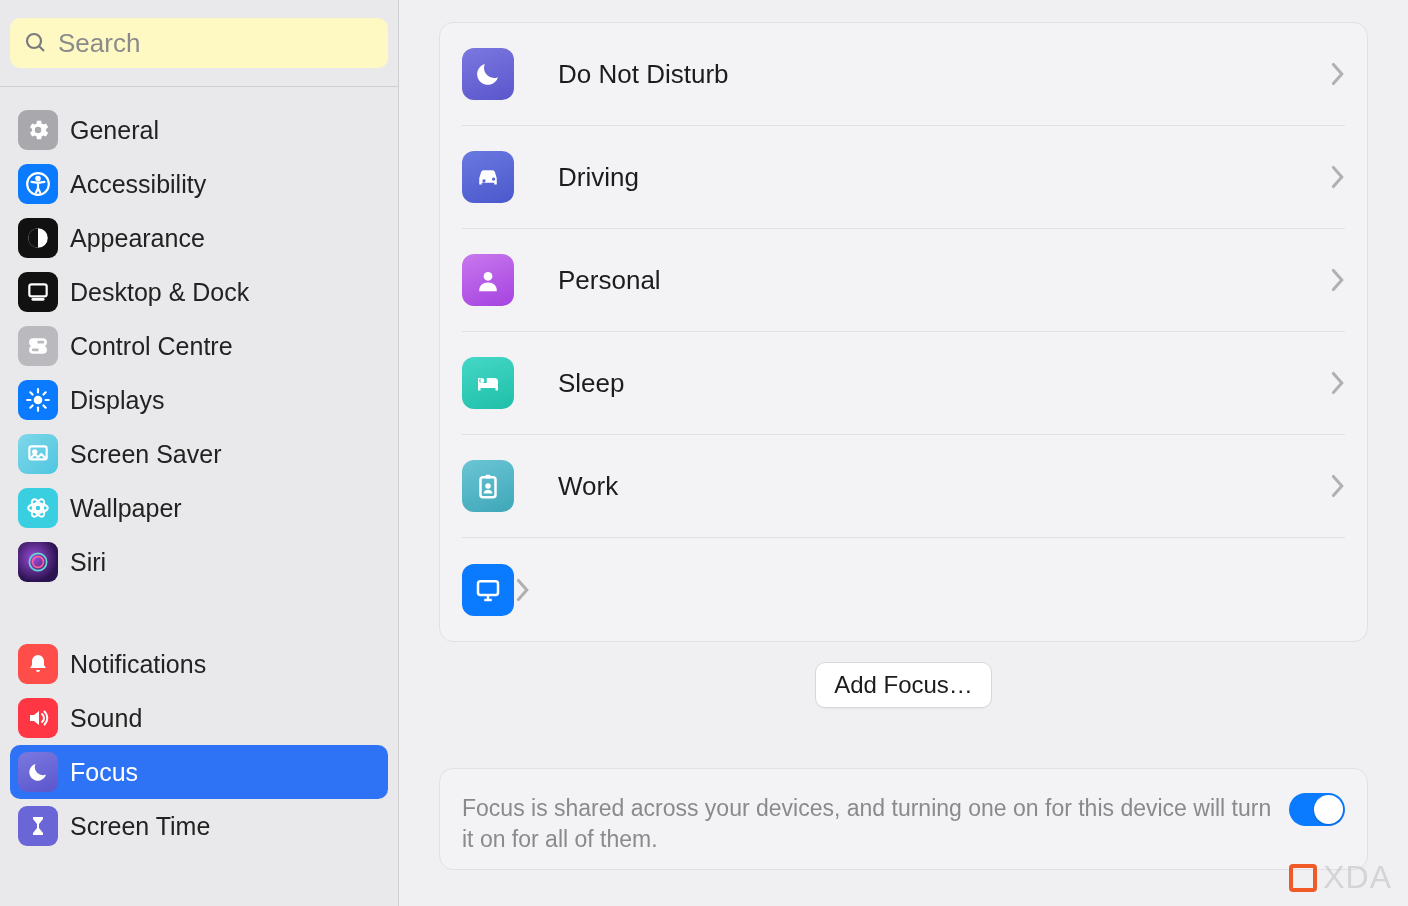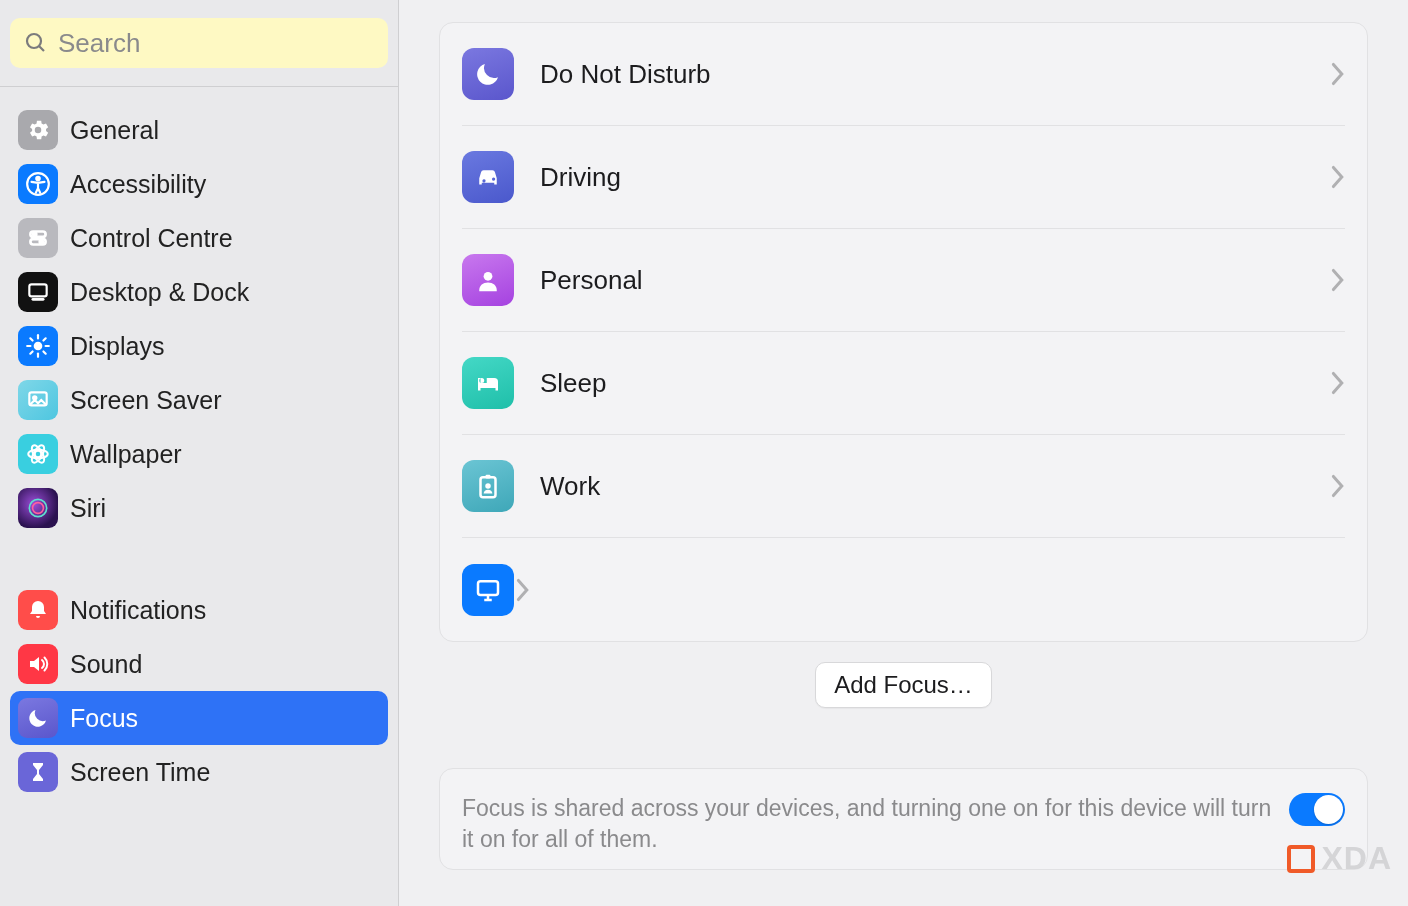--- a/index.html
+++ b/index.html
@@ -103,21 +103,21 @@
   height: 52px;
   border-radius: 12px;
   display: flex;
   align-items: center;
   justify-content: center;
   flex-shrink: 0;
 }
 .focus-label {
   font-size: 26px;
   color: #1c1c1e;
-  margin-left: 26px;
+  margin-left: 44px;
   flex: 1;
 }
 .chevron {
   color: #b0b0b2;
 }
 .add-focus-row {
   display: flex;
   justify-content: center;
   margin-top: 20px;
 }
@@ -167,23 +167,23 @@
   background: #fff;
   border-radius: 50%;
   position: absolute;
   top: 2px;
   right: 2px;
   box-shadow: 0 1px 2px rgba(0,0,0,0.2);
 }
 .watermark {
   position: fixed;
   right: 16px;
-  bottom: 29px;
+  bottom: 10px;
   font-size: 32px;
-  font-weight: 700;
+  font-weight: 400;
   letter-spacing: 1px;
   color: rgba(200,200,202,0.7);
   display: flex;
   align-items: center;
   gap: 6px;
 }
 .watermark .sq {
   width: 28px; height: 28px;
   border: 4px solid #f05a28;
   border-radius: 4px;
@@ -218,38 +218,47 @@
         <div class="side-icon" style="background:#0a7aff">
             <svg width="26" height="26" viewBox="0 0 24 24" fill="none" stroke="#fff" stroke-width="2">
               <circle cx="12" cy="12" r="10"></circle>
               <circle cx="12" cy="7" r="1.6" fill="#fff"></circle>
               <path d="M6 10l6 1 6-1M12 11v5l-2 4M12 16l2 4" stroke-linecap="round"></path>
             </svg>
           </div>
         <span class="side-label">Accessibility</span>
       </div>
       <div class="side-item">
+        <div class="side-icon" style="background:#111">
+            <svg width="26" height="26" viewBox="0 0 24 24">
+              <circle cx="12" cy="12" r="9" fill="#fff"></circle>
+              <path d="M12 3a9 9 0 000 18z" fill="#111"></path>
+            </svg>
+          </div>
+        <span class="side-label">Appearance</span>
+      </div>
+      <div class="side-item">
+        <div class="side-icon" style="background:#111">
+            <svg width="26" height="26" viewBox="0 0 24 24" fill="#fff">
+              <rect x="4" y="5" width="16" height="11" rx="2" fill="none" stroke="#fff" stroke-width="2"></rect>
+              <rect x="6" y="17.5" width="12" height="2.5" rx="1.2"></rect>
+            </svg>
+          </div>
+        <span class="side-label">Desktop &amp; Dock</span>
+      </div>
+      <div class="side-item">
         <div class="side-icon" style="background:#b9b9be">
             <svg width="26" height="26" viewBox="0 0 24 24" fill="none" stroke="#fff" stroke-width="2.5" stroke-linecap="round">
               <rect x="5" y="6" width="14" height="5" rx="2.5"></rect>
               <rect x="5" y="13" width="14" height="5" rx="2.5"></rect>
               <circle cx="9" cy="8.5" r="1.4" fill="#fff"></circle>
               <circle cx="15" cy="15.5" r="1.4" fill="#fff"></circle>
             </svg>
           </div>
         <span class="side-label">Control Centre</span>
-      </div>
-      <div class="side-item">
-        <div class="side-icon" style="background:#111">
-            <svg width="26" height="26" viewBox="0 0 24 24" fill="#fff">
-              <rect x="4" y="5" width="16" height="11" rx="2" fill="none" stroke="#fff" stroke-width="2"></rect>
-              <rect x="6" y="17.5" width="12" height="2.5" rx="1.2"></rect>
-            </svg>
-          </div>
-        <span class="side-label">Desktop &amp; Dock</span>
       </div>
       <div class="side-item">
         <div class="side-icon" style="background:#0a7aff">
             <svg width="26" height="26" viewBox="0 0 24 24" fill="#fff">
               <circle cx="12" cy="12" r="4"></circle>
               <g stroke="#fff" stroke-width="2" stroke-linecap="round">
                 <line x1="12" y1="2" x2="12" y2="5"></line>
                 <line x1="12" y1="19" x2="12" y2="22"></line>
                 <line x1="2" y1="12" x2="5" y2="12"></line>
                 <line x1="19" y1="12" x2="22" y2="12"></line>

